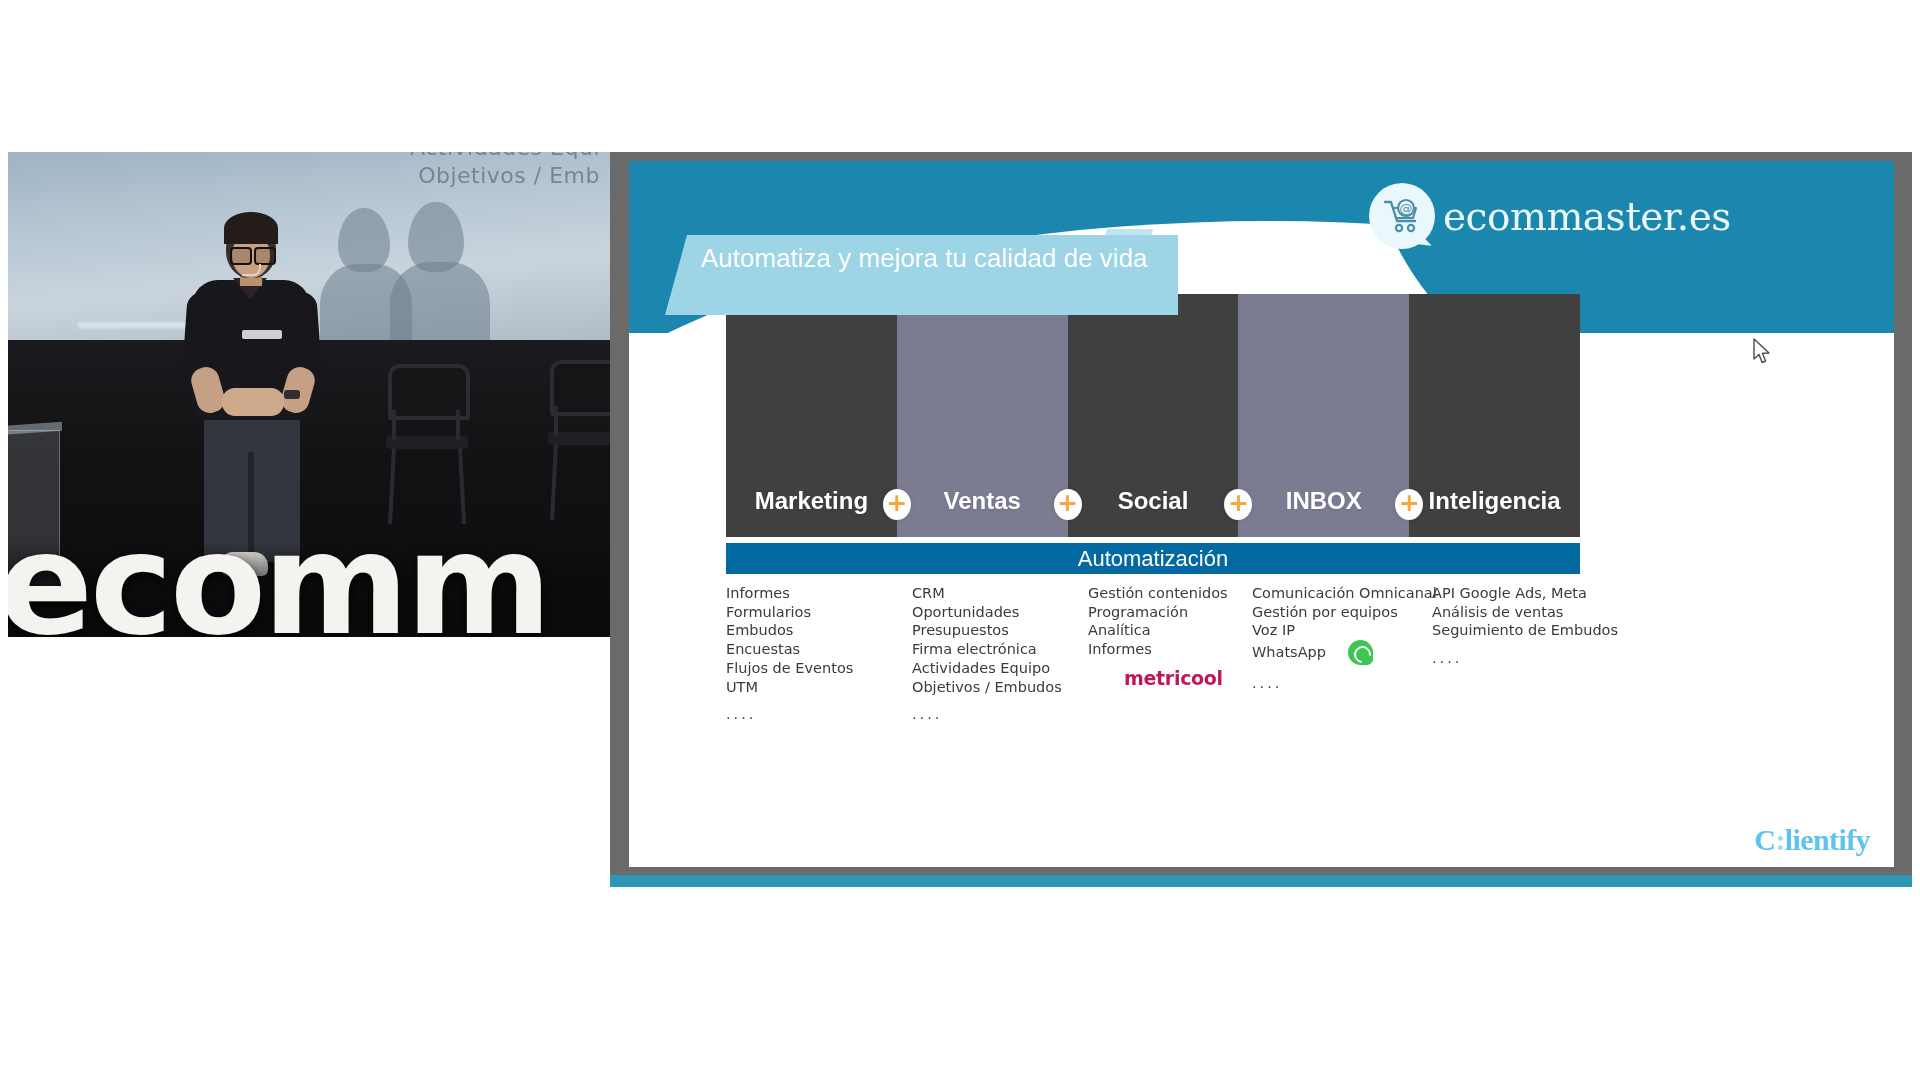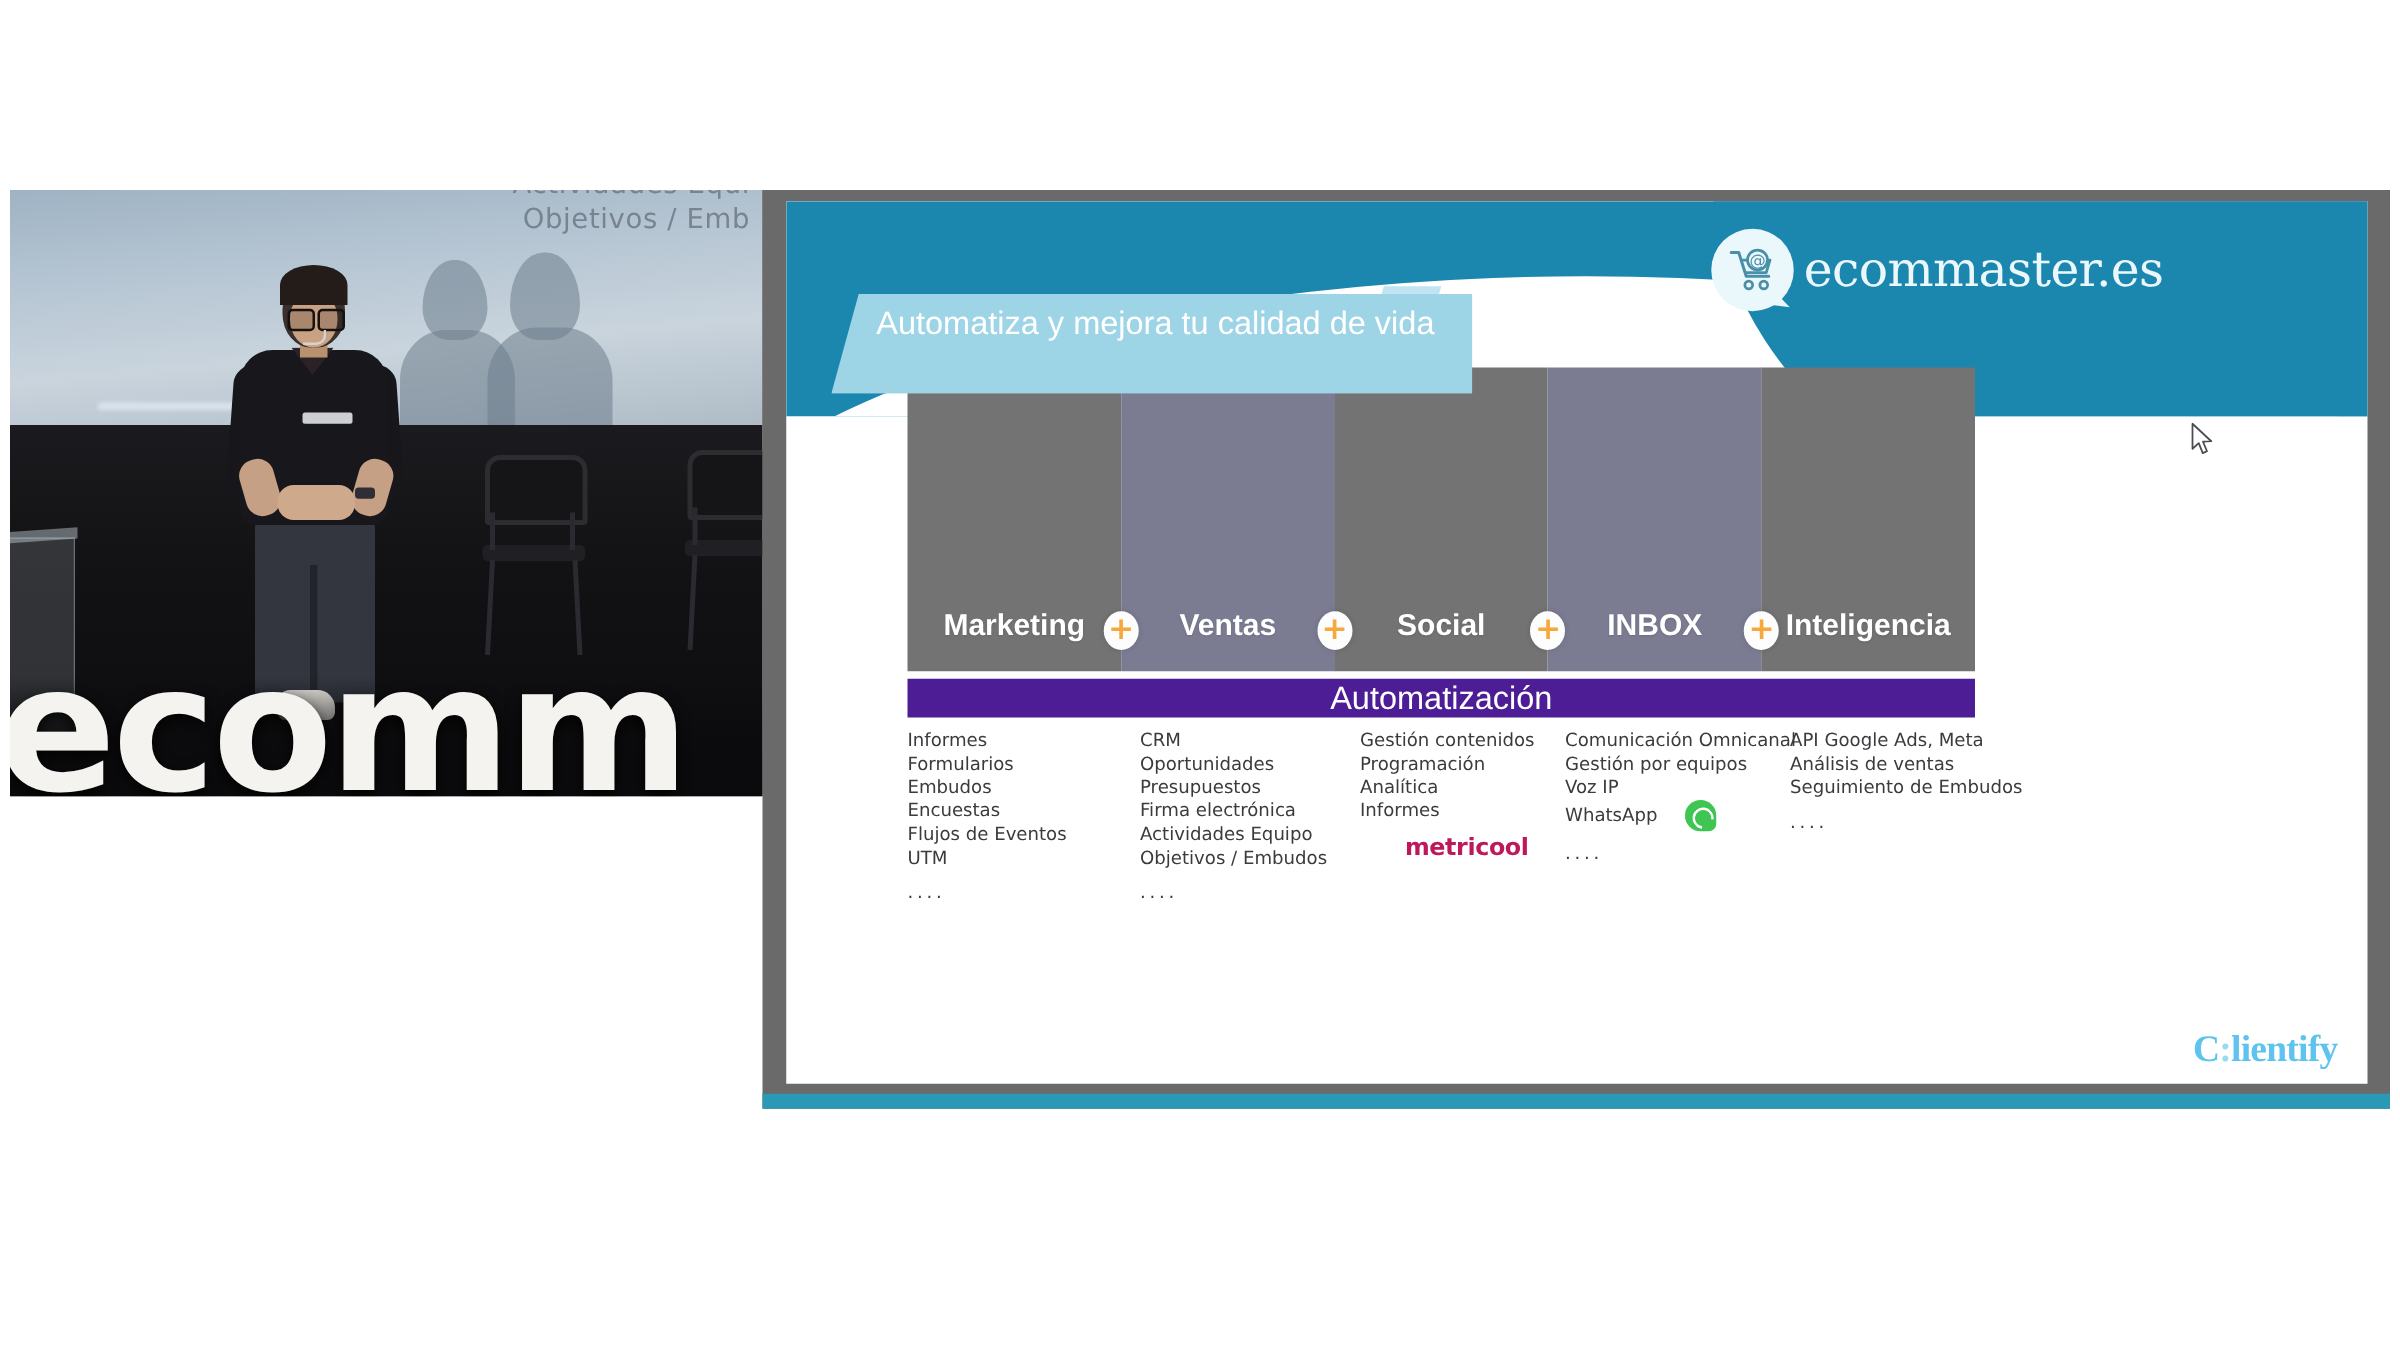--- a/index.html
+++ b/index.html
@@ -137,39 +137,39 @@
   .sl-title{
     position:relative;width:463px;min-height:62px;padding:8px 14px 10px 36px;
     background:#9ed5e6;color:#ffffff;font-size:26px;line-height:1.16;
     clip-path:polygon(22px 0,100% 0,100% 100%,0 100%);
     font-family:"Liberation Sans",sans-serif;
   }
 
   
   .pillars{position:absolute;left:97px;top:133px;width:854px;height:243px;display:flex;}
   .pillar{position:relative;flex:1;display:flex;align-items:flex-end;justify-content:center;padding-bottom:22px;}
-  .pillar.blue{background:#737373;}
+  .pillar.blue{background:#404040;}
   .pillar.gray{background:#7b7b92;}
   .pillar-label{
     color:#ffffff;font-size:24px;font-weight:bold;white-space:nowrap;
     font-family:"Liberation Sans",sans-serif;text-shadow:0 1px 2px rgba(0,0,0,.12);
   }
   .plus-badge{
     position:absolute;z-index:6;width:28px;height:28px;border-radius:50%;
     background:#fdfdfd;box-shadow:0 0 5px rgba(0,0,0,.13);
     display:flex;align-items:center;justify-content:center;
     color:#f5a93c;font-size:25px;font-weight:bold;line-height:0;padding-bottom:3px;
     font-family:"DejaVu Sans",sans-serif;
   }
 
   
   .auto-bar{
     position:absolute;left:97px;top:382px;width:854px;height:31px;
-    background:#4c1d95;display:flex;align-items:center;justify-content:center;
-    color:#ffffff;font-size:26px;font-family:"Liberation Sans",sans-serif;
+    background:#0369a1;display:flex;align-items:center;justify-content:center;
+    color:#ffffff;font-size:22px;font-family:"Liberation Sans",sans-serif;
   }
 
   
   .lists{position:absolute;left:97px;top:423px;width:1140px;display:flex;}
   .list-col{position:relative;}
   .list-col .li{
     color:#3b3b3f;font-size:14.5px;line-height:1.29;white-space:nowrap;
     font-family:"DejaVu Sans",sans-serif;
   }
   .li-dots{color:#8b8b90;letter-spacing:3px;font-size:13px;padding-top:9px;}

